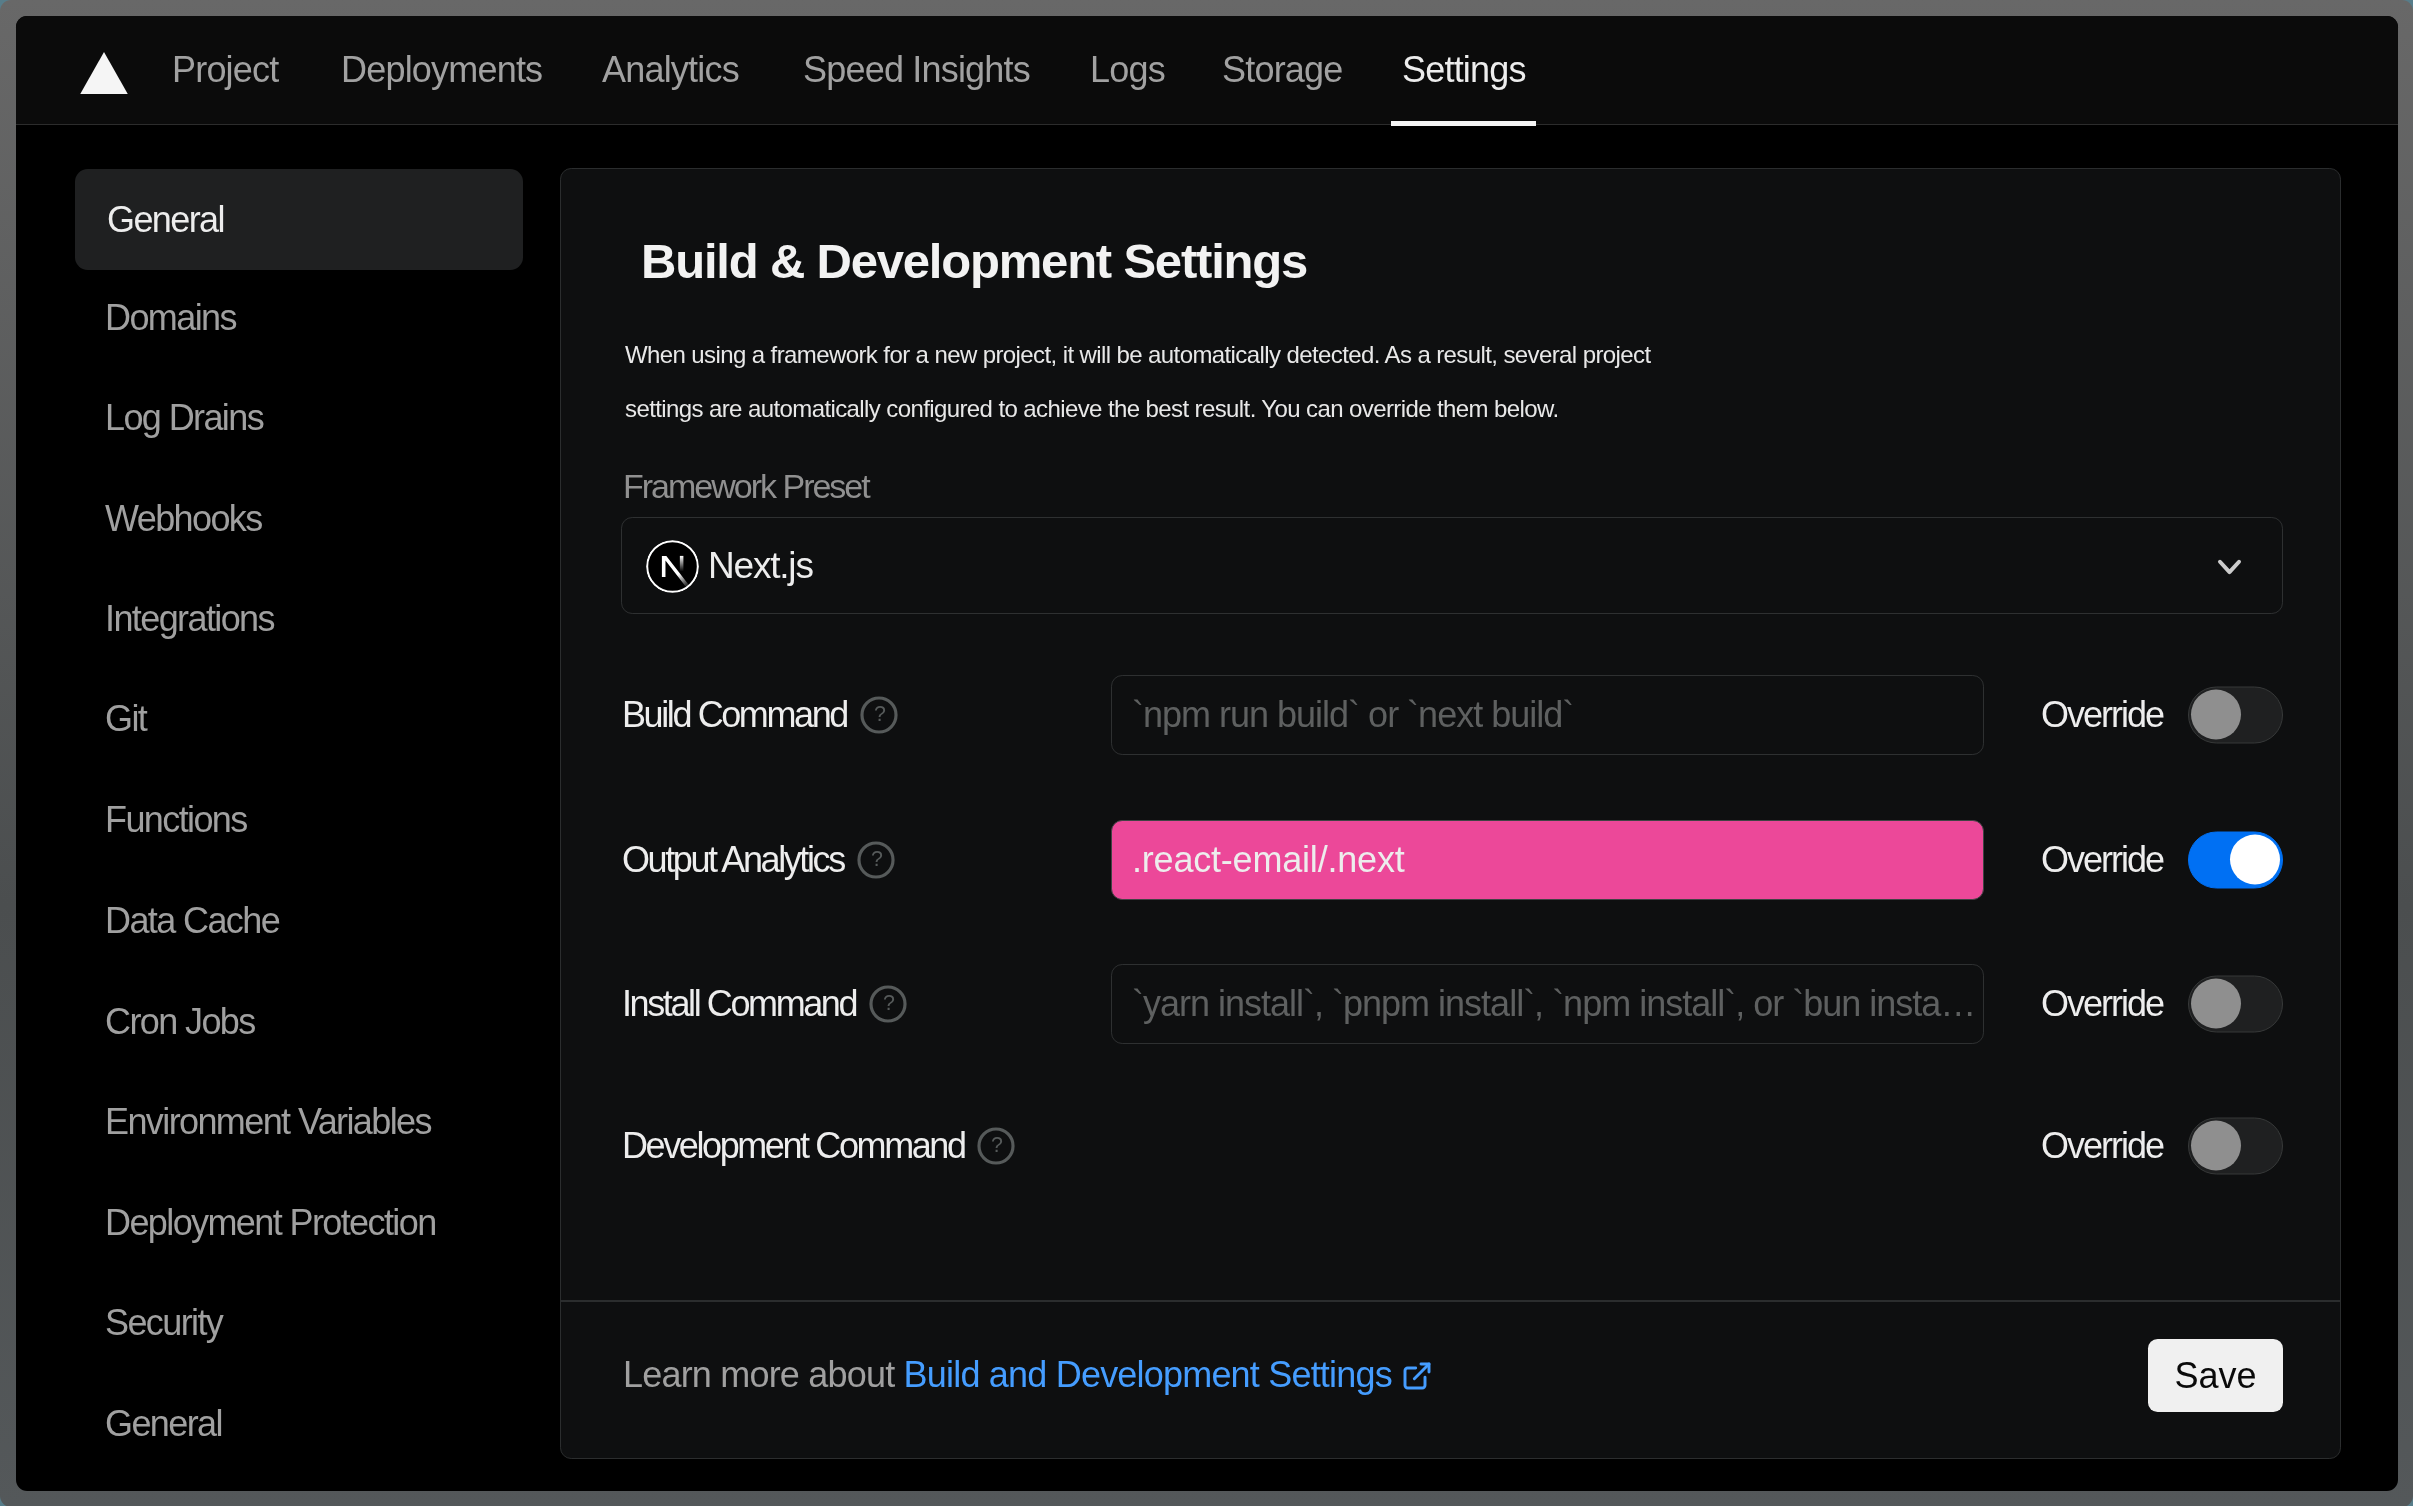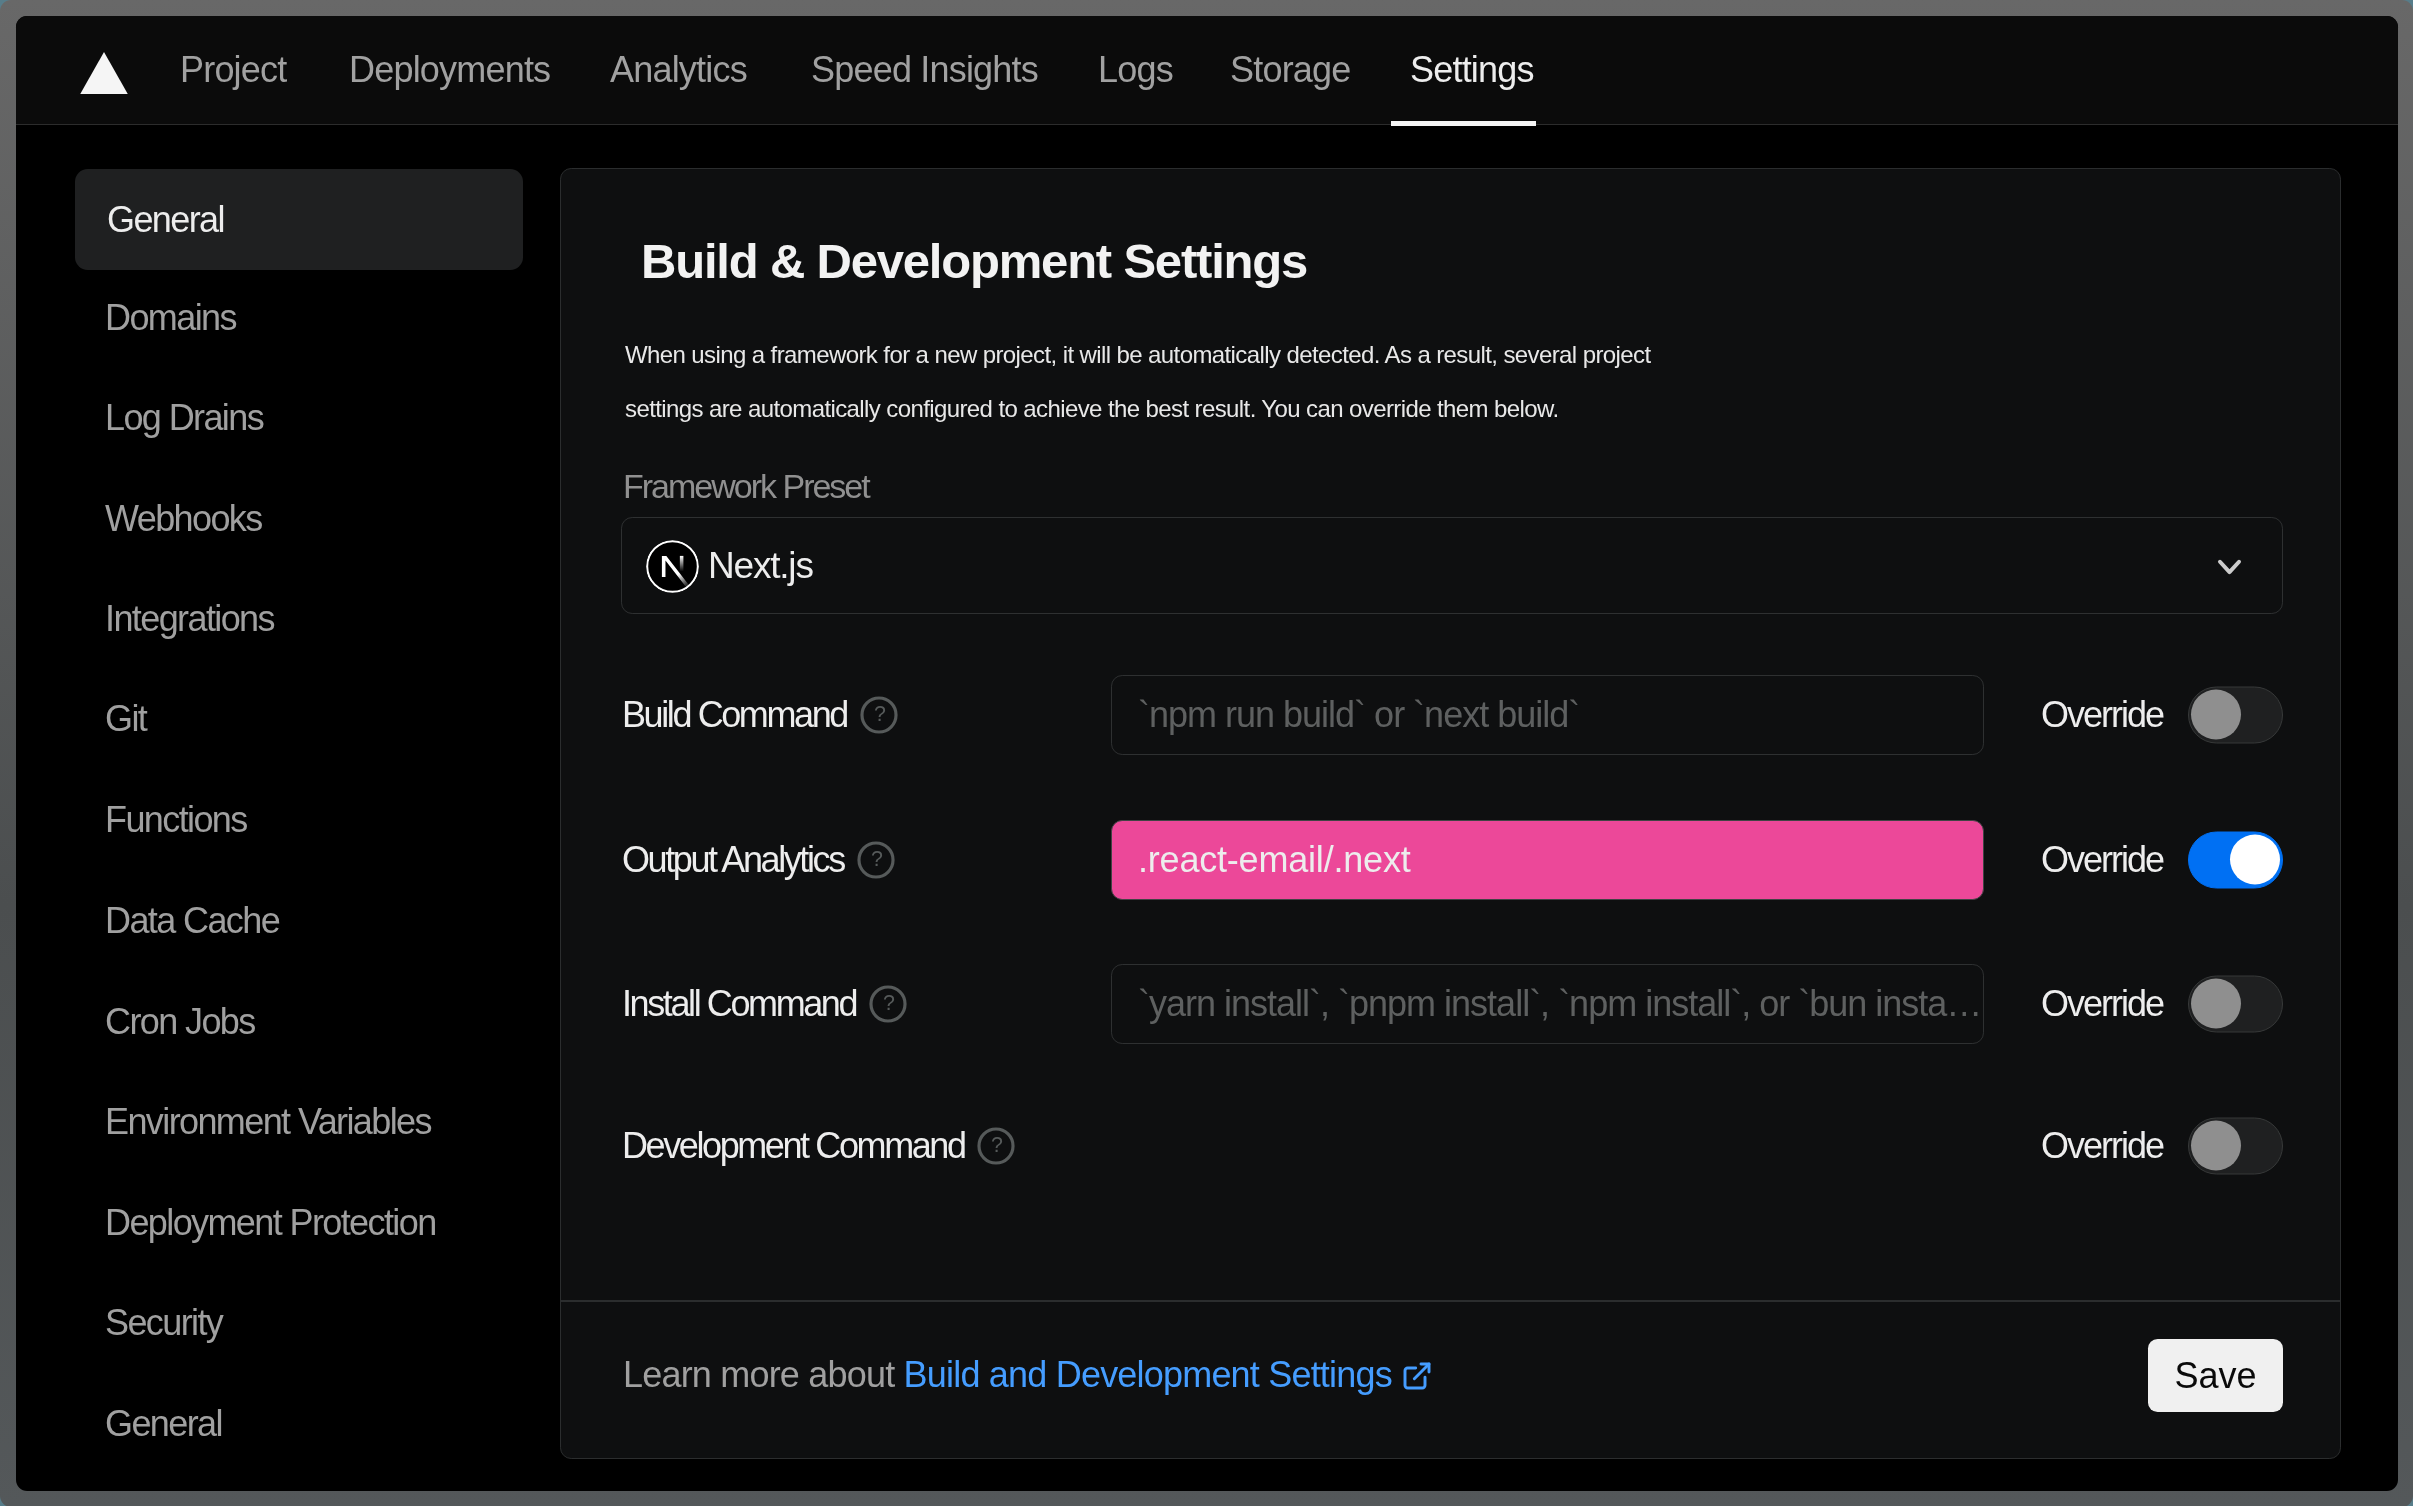--- a/index.html
+++ b/index.html
@@ -4,21 +4,21 @@
 <style>
   * { margin:0; padding:0; box-sizing:border-box; }
   html,body { width:2413px; height:1507px; background:#577d8a; font-family:"Liberation Sans", sans-serif; overflow:hidden; }
   .frame { position:absolute; left:0; top:0; width:2413px; height:1507px; border-radius:11.2px;
            background:linear-gradient(180deg,#686868 0%, #4b4e4f 60%, #54585a 100%); }
   .window { position:absolute; left:16px; top:16px; width:2382px; height:1475px; background:#000; border-radius:11.2px; overflow:hidden; }
 
   
   .navbar { position:absolute; left:0; top:0; width:100%; height:109px; background:#0b0b0b; border-bottom:1.6px solid #2c2c2c; }
   .tri { position:absolute; left:64px; top:36px; }
-  .nav-item { position:absolute; top:0; height:107px; line-height:107px; font-size:36px; color:#a1a1a1; white-space:nowrap; letter-spacing:-0.8px;margin-left:8px; }
+  .nav-item { position:absolute; top:0; height:107px; line-height:107px; font-size:36px; color:#a1a1a1; white-space:nowrap; letter-spacing:-0.8px; }
   .nav-item.active { color:#ededed; }
   .underline { position:absolute; left:1375px; top:105px; width:145px; height:4.8px; background:#f5f5f5; }
 
   
   .pill { position:absolute; left:59px; top:153px; width:448px; height:101px; border-radius:12.8px; background:#1f2021; }
   .side-item { position:absolute; left:89px; font-size:36px; color:#a0a0a0; white-space:nowrap; transform:translateY(-50%); letter-spacing:-1.6px; }
   .side-item.active { color:#ededed; left:91px; }
 
   
   .card { position:absolute; left:544px; top:152px; width:1781px; height:1291px; background:#0e0f10; border:1.6px solid #2b2d2e; border-radius:11.2px; }
@@ -26,21 +26,21 @@
   .desc { position:absolute; left:64px; top:159px; font-size:24px; line-height:54px; color:#e8e8e8; letter-spacing:-0.6px; }
   .fp-label { position:absolute; left:62px; top:298px; font-size:34px; color:#909090; letter-spacing:-2px; }
   .select { position:absolute; left:60px; top:348px; width:1662px; height:97px; border:1.6px solid #2e3031; border-radius:11.2px; }
   .select .logo { position:absolute; left:24px; top:22.3px; }
   .select .name { position:absolute; left:86px; top:50%; transform:translateY(-50%); font-size:37px; color:#ededed; letter-spacing:-1.2px; }
   .select .chev { position:absolute; right:39px; top:35px; }
 
   
   .row-label { position:absolute; left:61px; font-size:36px; color:#ededed; transform:translateY(-50%); white-space:nowrap; letter-spacing:-2.4px; display:flex; align-items:center; }
   .row-label svg { margin-left:12.8px; flex:none; }
-  .input { position:absolute; left:550px; width:873px; height:80px; border:1.6px solid #2e3031; border-radius:11.2px; font-size:36px; line-height:77px; color:#5e6060; padding-left:26px; white-space:nowrap; overflow:hidden; letter-spacing:-1px; }
+  .input { position:absolute; left:550px; width:873px; height:80px; border:1.6px solid #2e3031; border-radius:11.2px; font-size:36px; line-height:77px; color:#5e6060; padding-left:20px; white-space:nowrap; overflow:hidden; letter-spacing:-1px; }
   .input.filled { border-color:#404344; background:#ec4899; color:#ededed; letter-spacing:-0.2px; }
   .override { position:absolute; left:1480px; font-size:36px; color:#ededed; transform:translateY(-50%); letter-spacing:-2px; }
   .toggle { position:absolute; left:1627px; width:95px; height:57px; border-radius:29px; background:#1f2021; border:1.6px solid #373939; transform:translateY(-50%); }
   .toggle .knob { position:absolute; left:1.6px; top:1.6px; width:50px; height:50px; border-radius:50%; background:#8f8f8f; }
   .toggle.on { background:#0070f3; border-color:#0070f3; }
   .toggle.on .knob { left:auto; right:1.6px; background:#fff; }
 
   
   .divider { position:absolute; left:0; top:1131px; width:100%; height:1.6px; background:#2b2d2e; }
   .foot-text { position:absolute; left:62px; top:1206px; font-size:36px; color:#a0a0a0; transform:translateY(-50%); white-space:nowrap; letter-spacing:-0.8px; }

